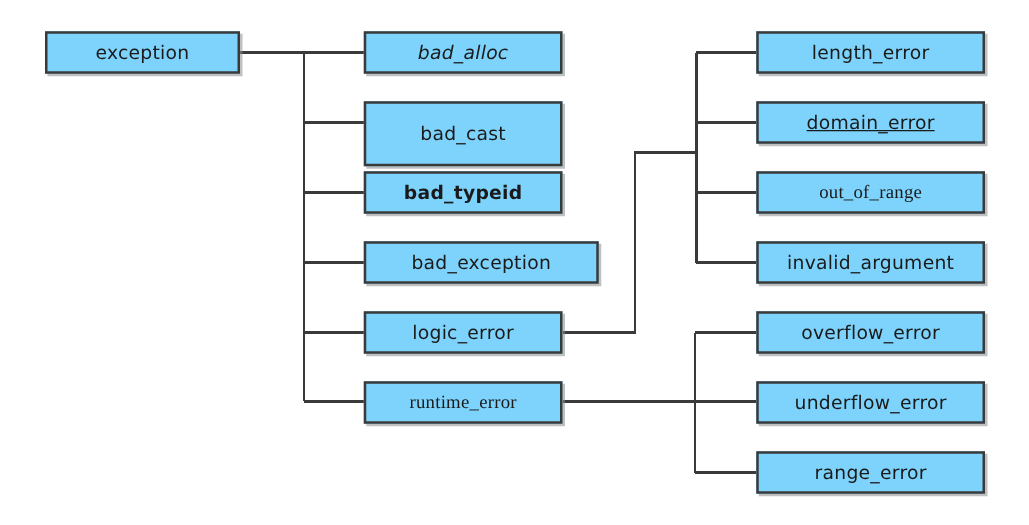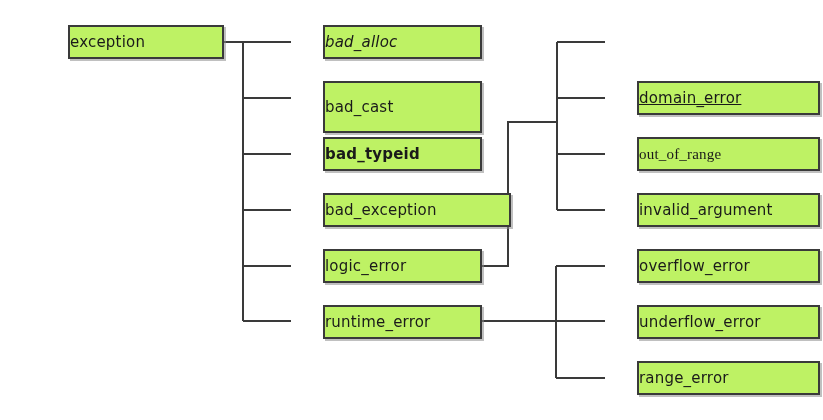--- a/index.html
+++ b/index.html
@@ -21,32 +21,32 @@
   #edge-layer {
     position: absolute;
     left: 0;
     top: 0;
     width: 823px;
     height: 420px;
   }
   .node {
     position: absolute;
     box-sizing: border-box;
-    background: #bef264;
+    background: #7dd3fc;
     border: 2px solid #3a3a3a;
     color: #1a1a1a;
     display: flex;
     align-items: center;
+    justify-content: center;
     font-size: 15px;
     line-height: 1;
     letter-spacing: 0.2px;
     white-space: nowrap;
     box-shadow: 2px 2px 0 rgba(140,140,140,0.55);
     z-index: 2;
-    margin-left: 32px;
   }
   .node-label {
     display: block;
     pointer-events: none;
   }
 </style>
 </head>
 <body>
 
 <div id="diagram">
@@ -97,24 +97,27 @@
   </div>
 
   <div class="node" style="left:291px; top:193px; width:188px; height:34px;">
     <span class="node-label">bad_exception</span>
   </div>
 
   <div class="node" style="left:291px; top:249px; width:159px; height:34px;">
     <span class="node-label">logic_error</span>
   </div>
 
-  <div class="node" style="left:291px; top:305px; width:159px; height:34px;">
+  <div class="node" style="left:291px; top:305px; width:159px; height:34px;font-family:Liberation Serif, serif;">
     <span class="node-label">runtime_error</span>
   </div>
 
+  <div class="node" style="left:605px; top:25px; width:183px; height:34px;">
+    <span class="node-label">length_error</span>
+  </div>
 
   <div class="node" style="left:605px; top:81px; width:183px; height:34px;text-decoration:underline;">
     <span class="node-label">domain_error</span>
   </div>
 
   <div class="node" style="left:605px; top:137px; width:183px; height:34px;font-family:Liberation Serif, serif;">
     <span class="node-label">out_of_range</span>
   </div>
 
   <div class="node" style="left:605px; top:193px; width:183px; height:34px;">

